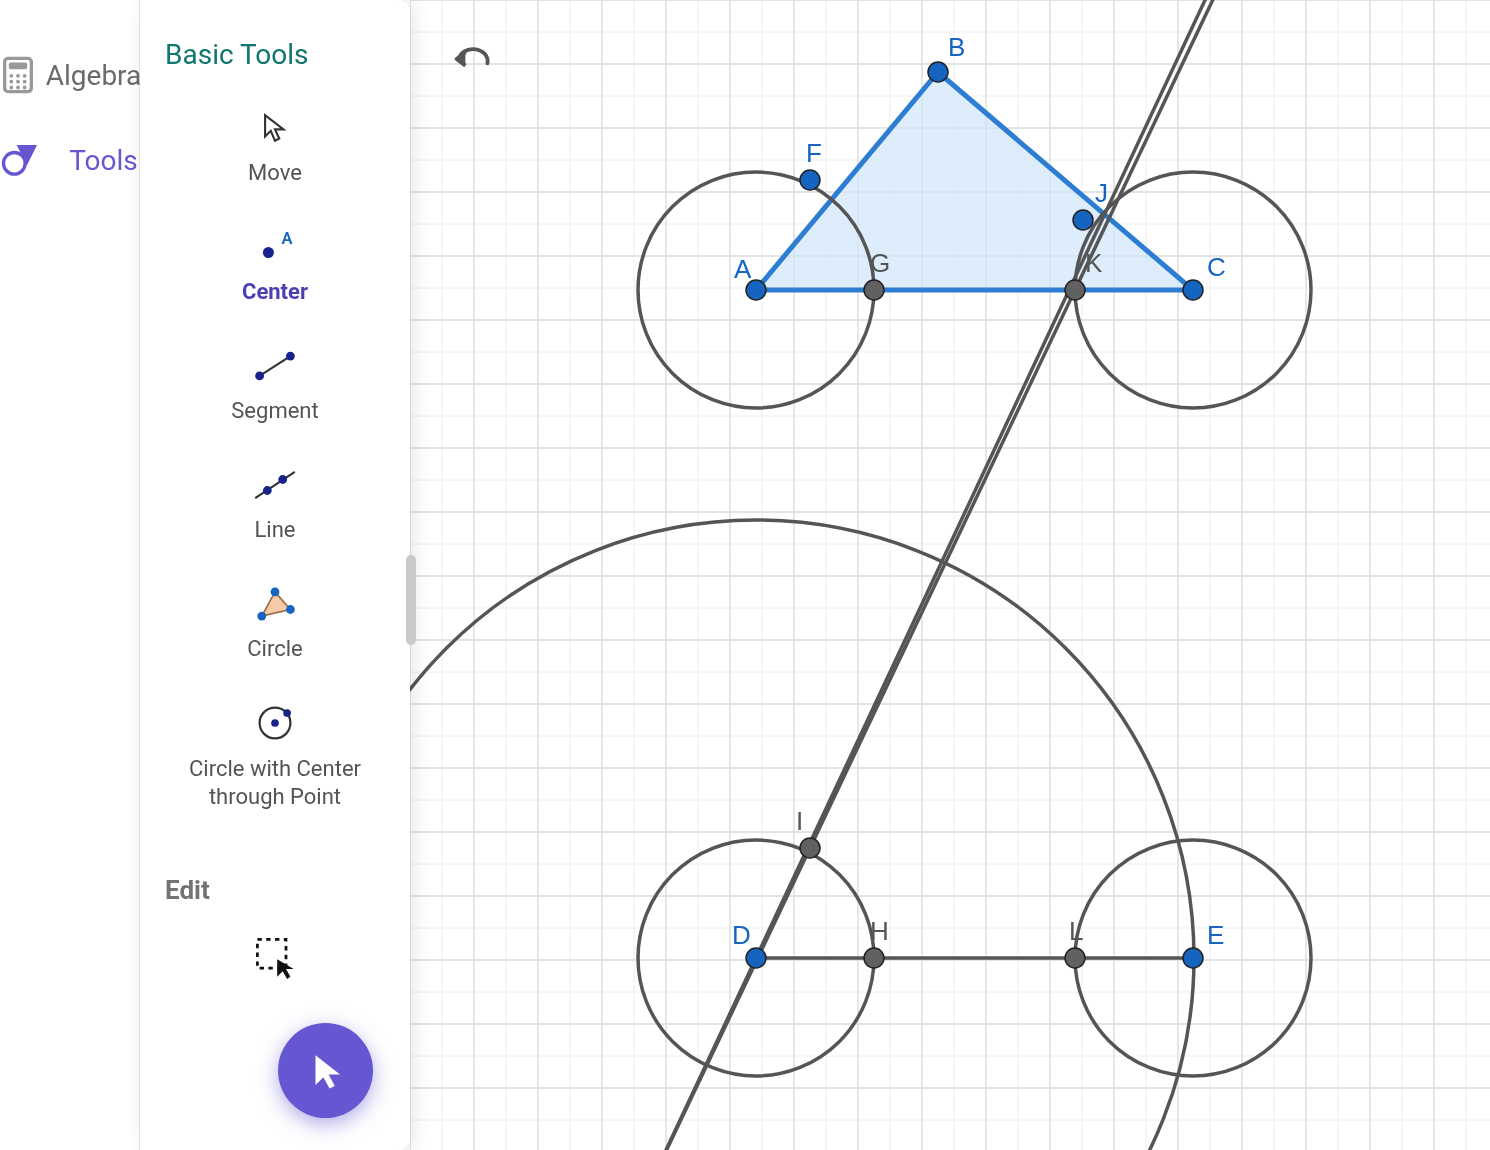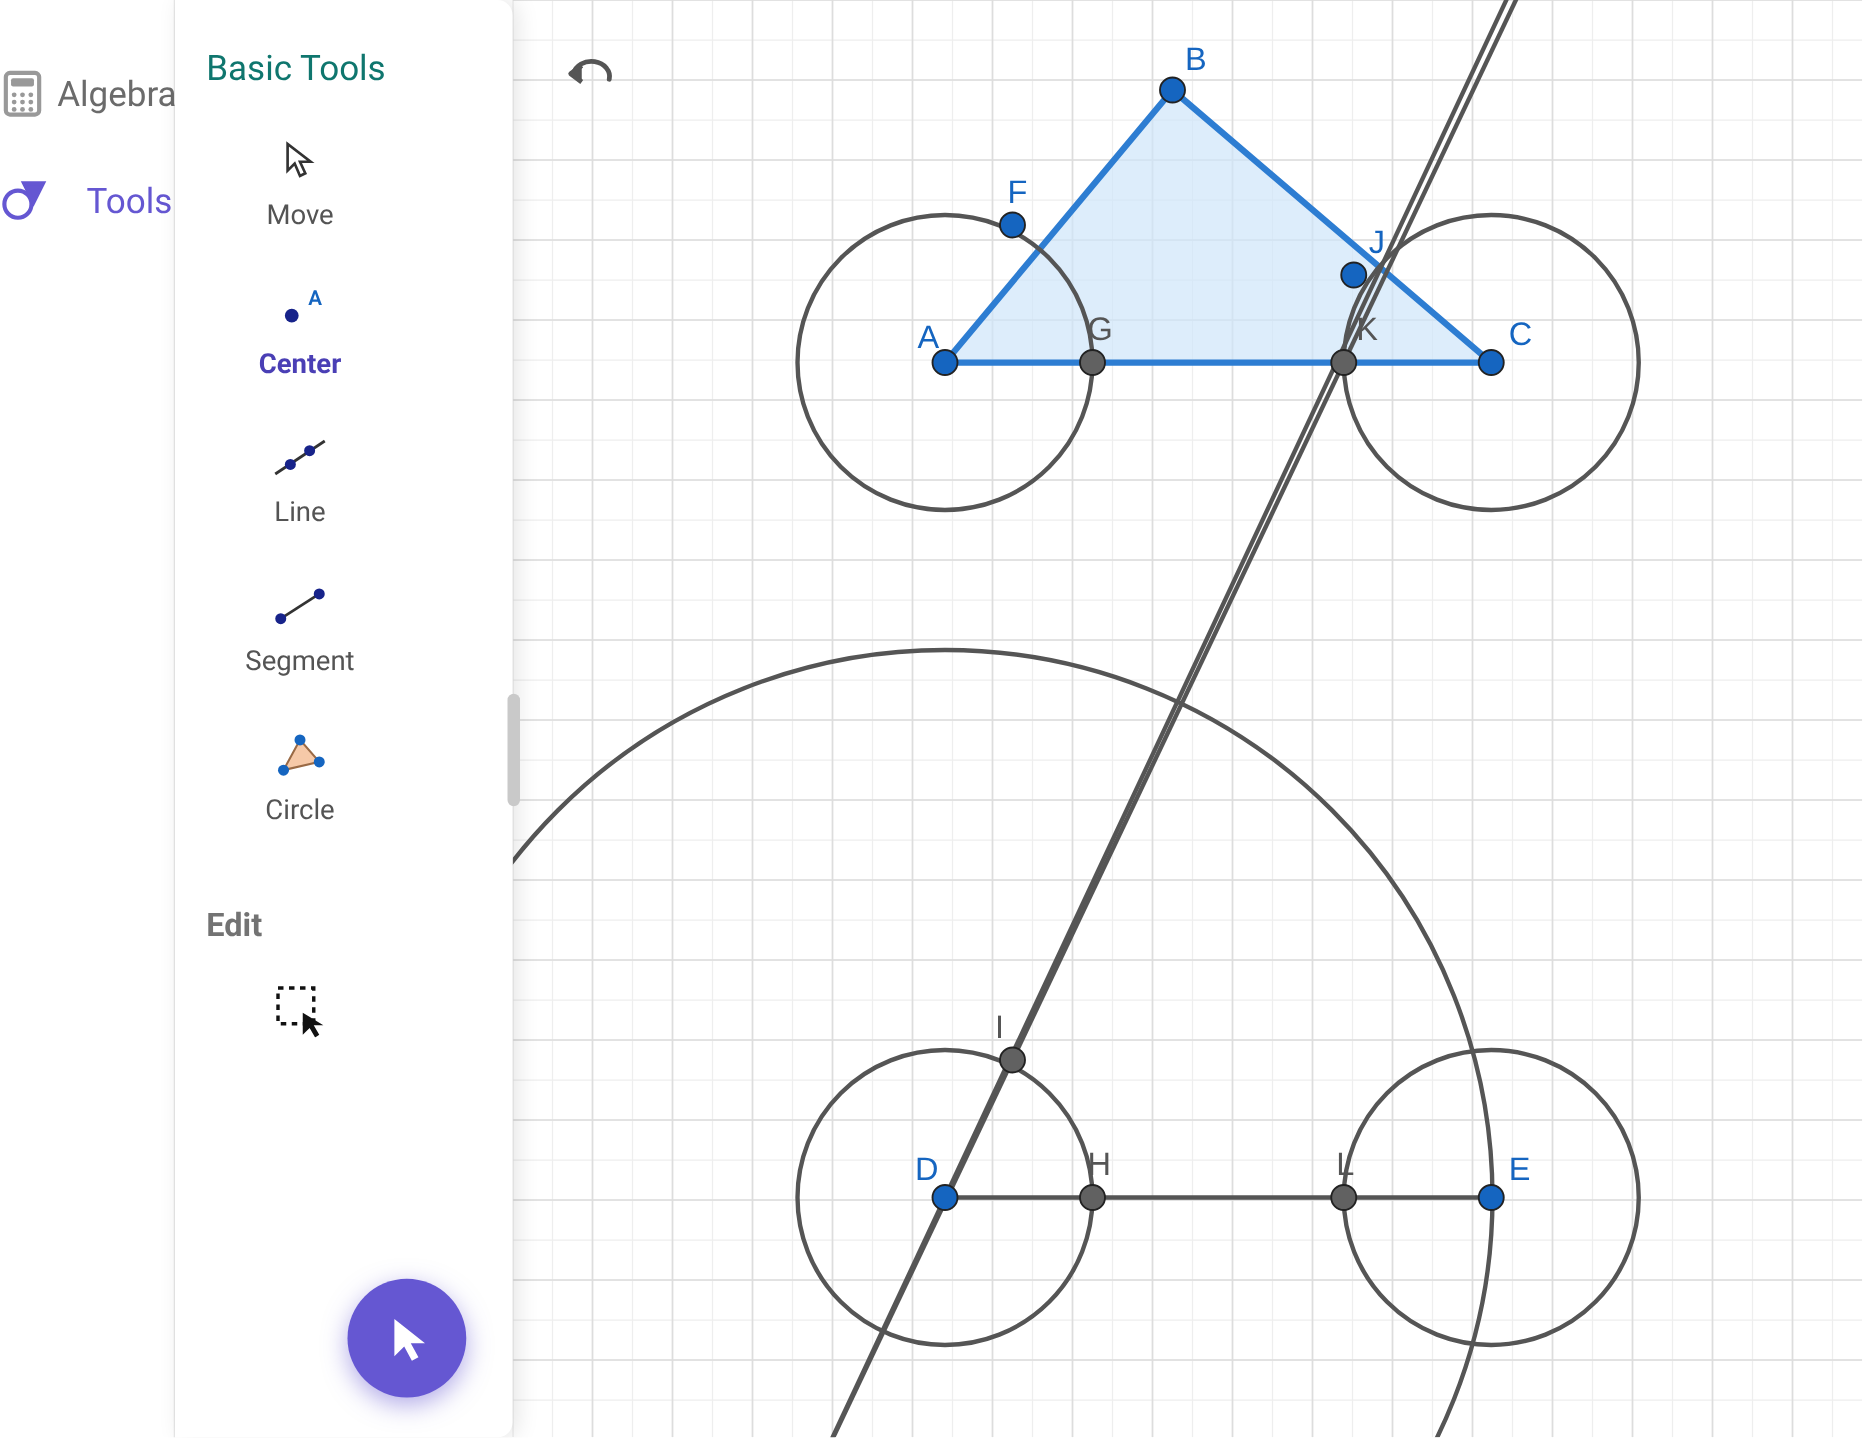--- a/index.html
+++ b/index.html
@@ -46,20 +46,21 @@
     font-size: 28px;
     font-weight: 400;
     color: #0f766e;
     padding: 8px 25px 25px 25px;
   }
   .tools-list {
     flex: 1;
     overflow-y: auto;
     display: flex;
     flex-direction: column;
+    align-items: center;
     gap: 40px;
     padding-top: 10px;
   }
   .tool {
     display: flex;
     flex-direction: column;
     align-items: center;
     gap: 10px;
     cursor: pointer;
     color: #545454;
@@ -178,51 +179,61 @@
             <circle cx="14" cy="20" r="5" fill="#17238a"></circle>
             <text x="26" y="12" font-size="15" fill="#1565c0" font-weight="600">A</text>
           </svg>
         </div>
         <span>Center</span>
       </div>
 
       <div class="tool">
         <div class="tool-icon">
           <svg viewBox="0 0 40 30" width="44" height="34">
+            <line x1="6" y1="24" x2="34" y2="6" stroke="#333" stroke-width="2"></line>
+            <circle cx="6" cy="24" r="4" fill="#17238a"></circle>
+            <circle cx="34" cy="6" r="4" fill="#17238a"></circle>
+          </svg>
+        </div>
+        <span>Segment</span>
+      </div>
+
+      <div class="tool">
+        <div class="tool-icon">
+          <svg viewBox="0 0 40 30" width="44" height="34">
             <line x1="2" y1="27" x2="38" y2="3" stroke="#333" stroke-width="2"></line>
             <circle cx="13" cy="20" r="4" fill="#17238a"></circle>
             <circle cx="27" cy="10" r="4" fill="#17238a"></circle>
           </svg>
         </div>
         <span>Line</span>
-      </div>
-
-      <div class="tool">
-        <div class="tool-icon">
-          <svg viewBox="0 0 40 30" width="44" height="34">
-            <line x1="6" y1="24" x2="34" y2="6" stroke="#333" stroke-width="2"></line>
-            <circle cx="6" cy="24" r="4" fill="#17238a"></circle>
-            <circle cx="34" cy="6" r="4" fill="#17238a"></circle>
-          </svg>
-        </div>
-        <span>Segment</span>
       </div>
 
       <div class="tool">
         <div class="tool-icon">
           <svg viewBox="0 0 40 34" width="44" height="38">
             <path d="M8 28 L20 6 L34 22 Z" fill="#f6c9a8" stroke="#9a6a45" stroke-width="1.5"></path>
             <circle cx="8" cy="28" r="4" fill="#1565c0"></circle>
             <circle cx="20" cy="6" r="4" fill="#1565c0"></circle>
             <circle cx="34" cy="22" r="4" fill="#1565c0"></circle>
           </svg>
         </div>
         <span>Circle</span>
       </div>
 
+      <div class="tool">
+        <div class="tool-icon">
+          <svg viewBox="0 0 40 40" width="44" height="44">
+            <circle cx="20" cy="20" r="14" fill="none" stroke="#333" stroke-width="2"></circle>
+            <circle cx="20" cy="20" r="3.5" fill="#17238a"></circle>
+            <circle cx="31" cy="11" r="3.5" fill="#17238a"></circle>
+          </svg>
+        </div>
+        <span style="line-height:1.25">Circle with Center through Point</span>
+      </div>
 
       <div class="edit-header">Edit</div>
 
       <div class="tool" style="margin-top:-20px">
         <div class="tool-icon">
           <svg viewBox="0 0 40 40" width="44" height="44">
             <rect x="4" y="4" width="26" height="26" fill="none" stroke="#111" stroke-width="2.5" stroke-dasharray="4 4"></rect>
             <path d="M22 22 L22 38 L27 33 L31 40 L34 38 L30 31 L37 31 Z" fill="#111"></path>
           </svg>
         </div>

